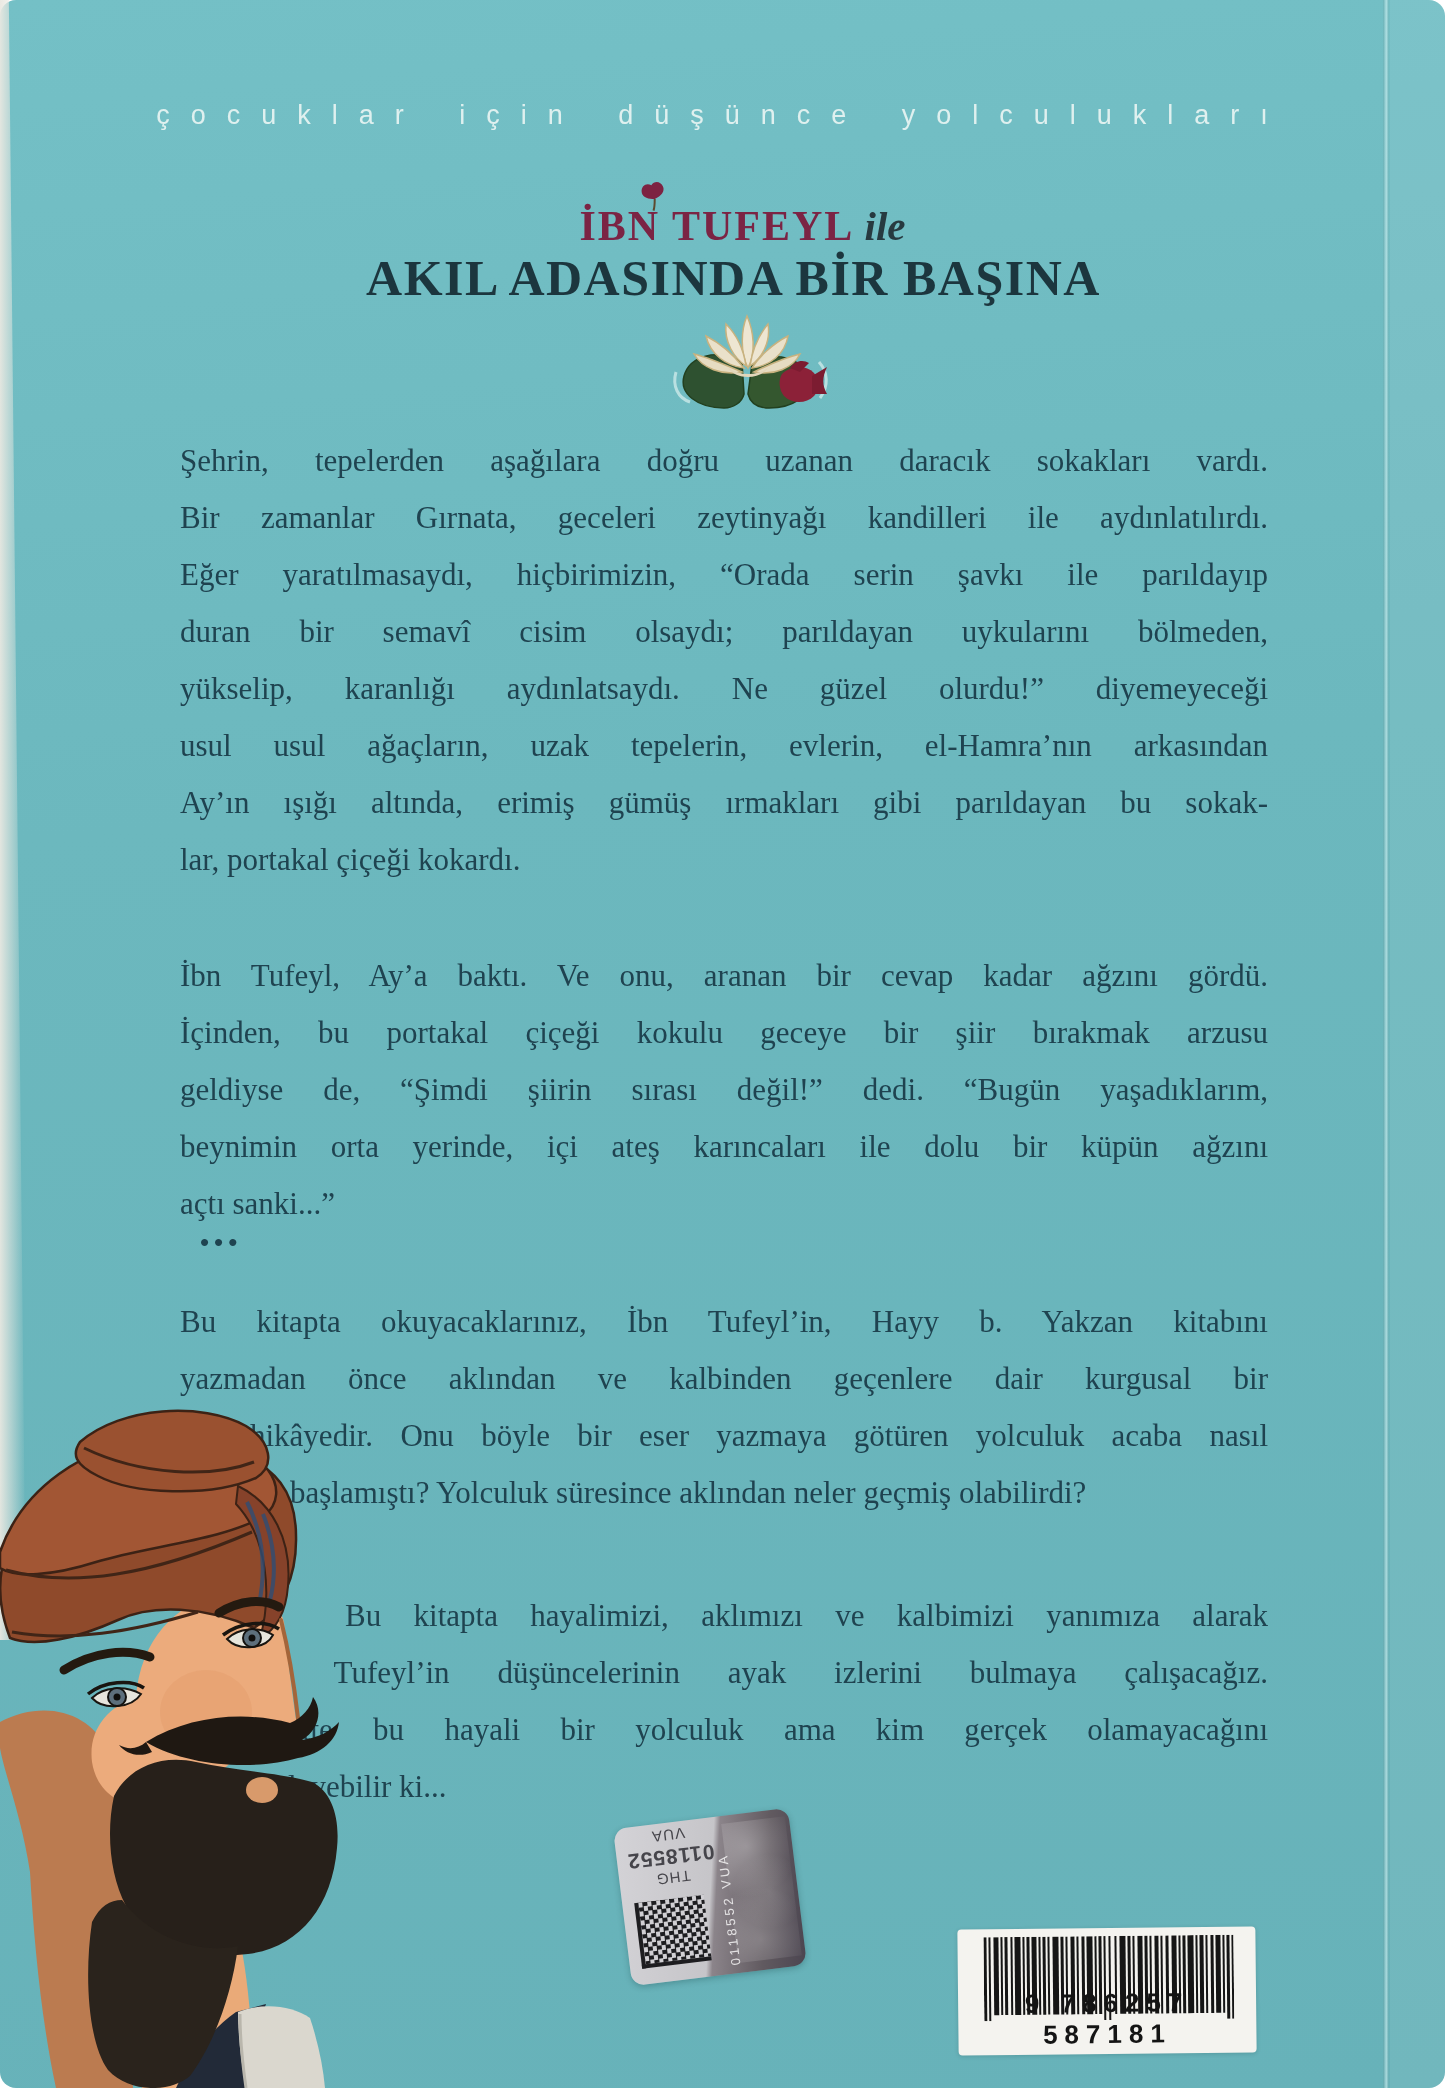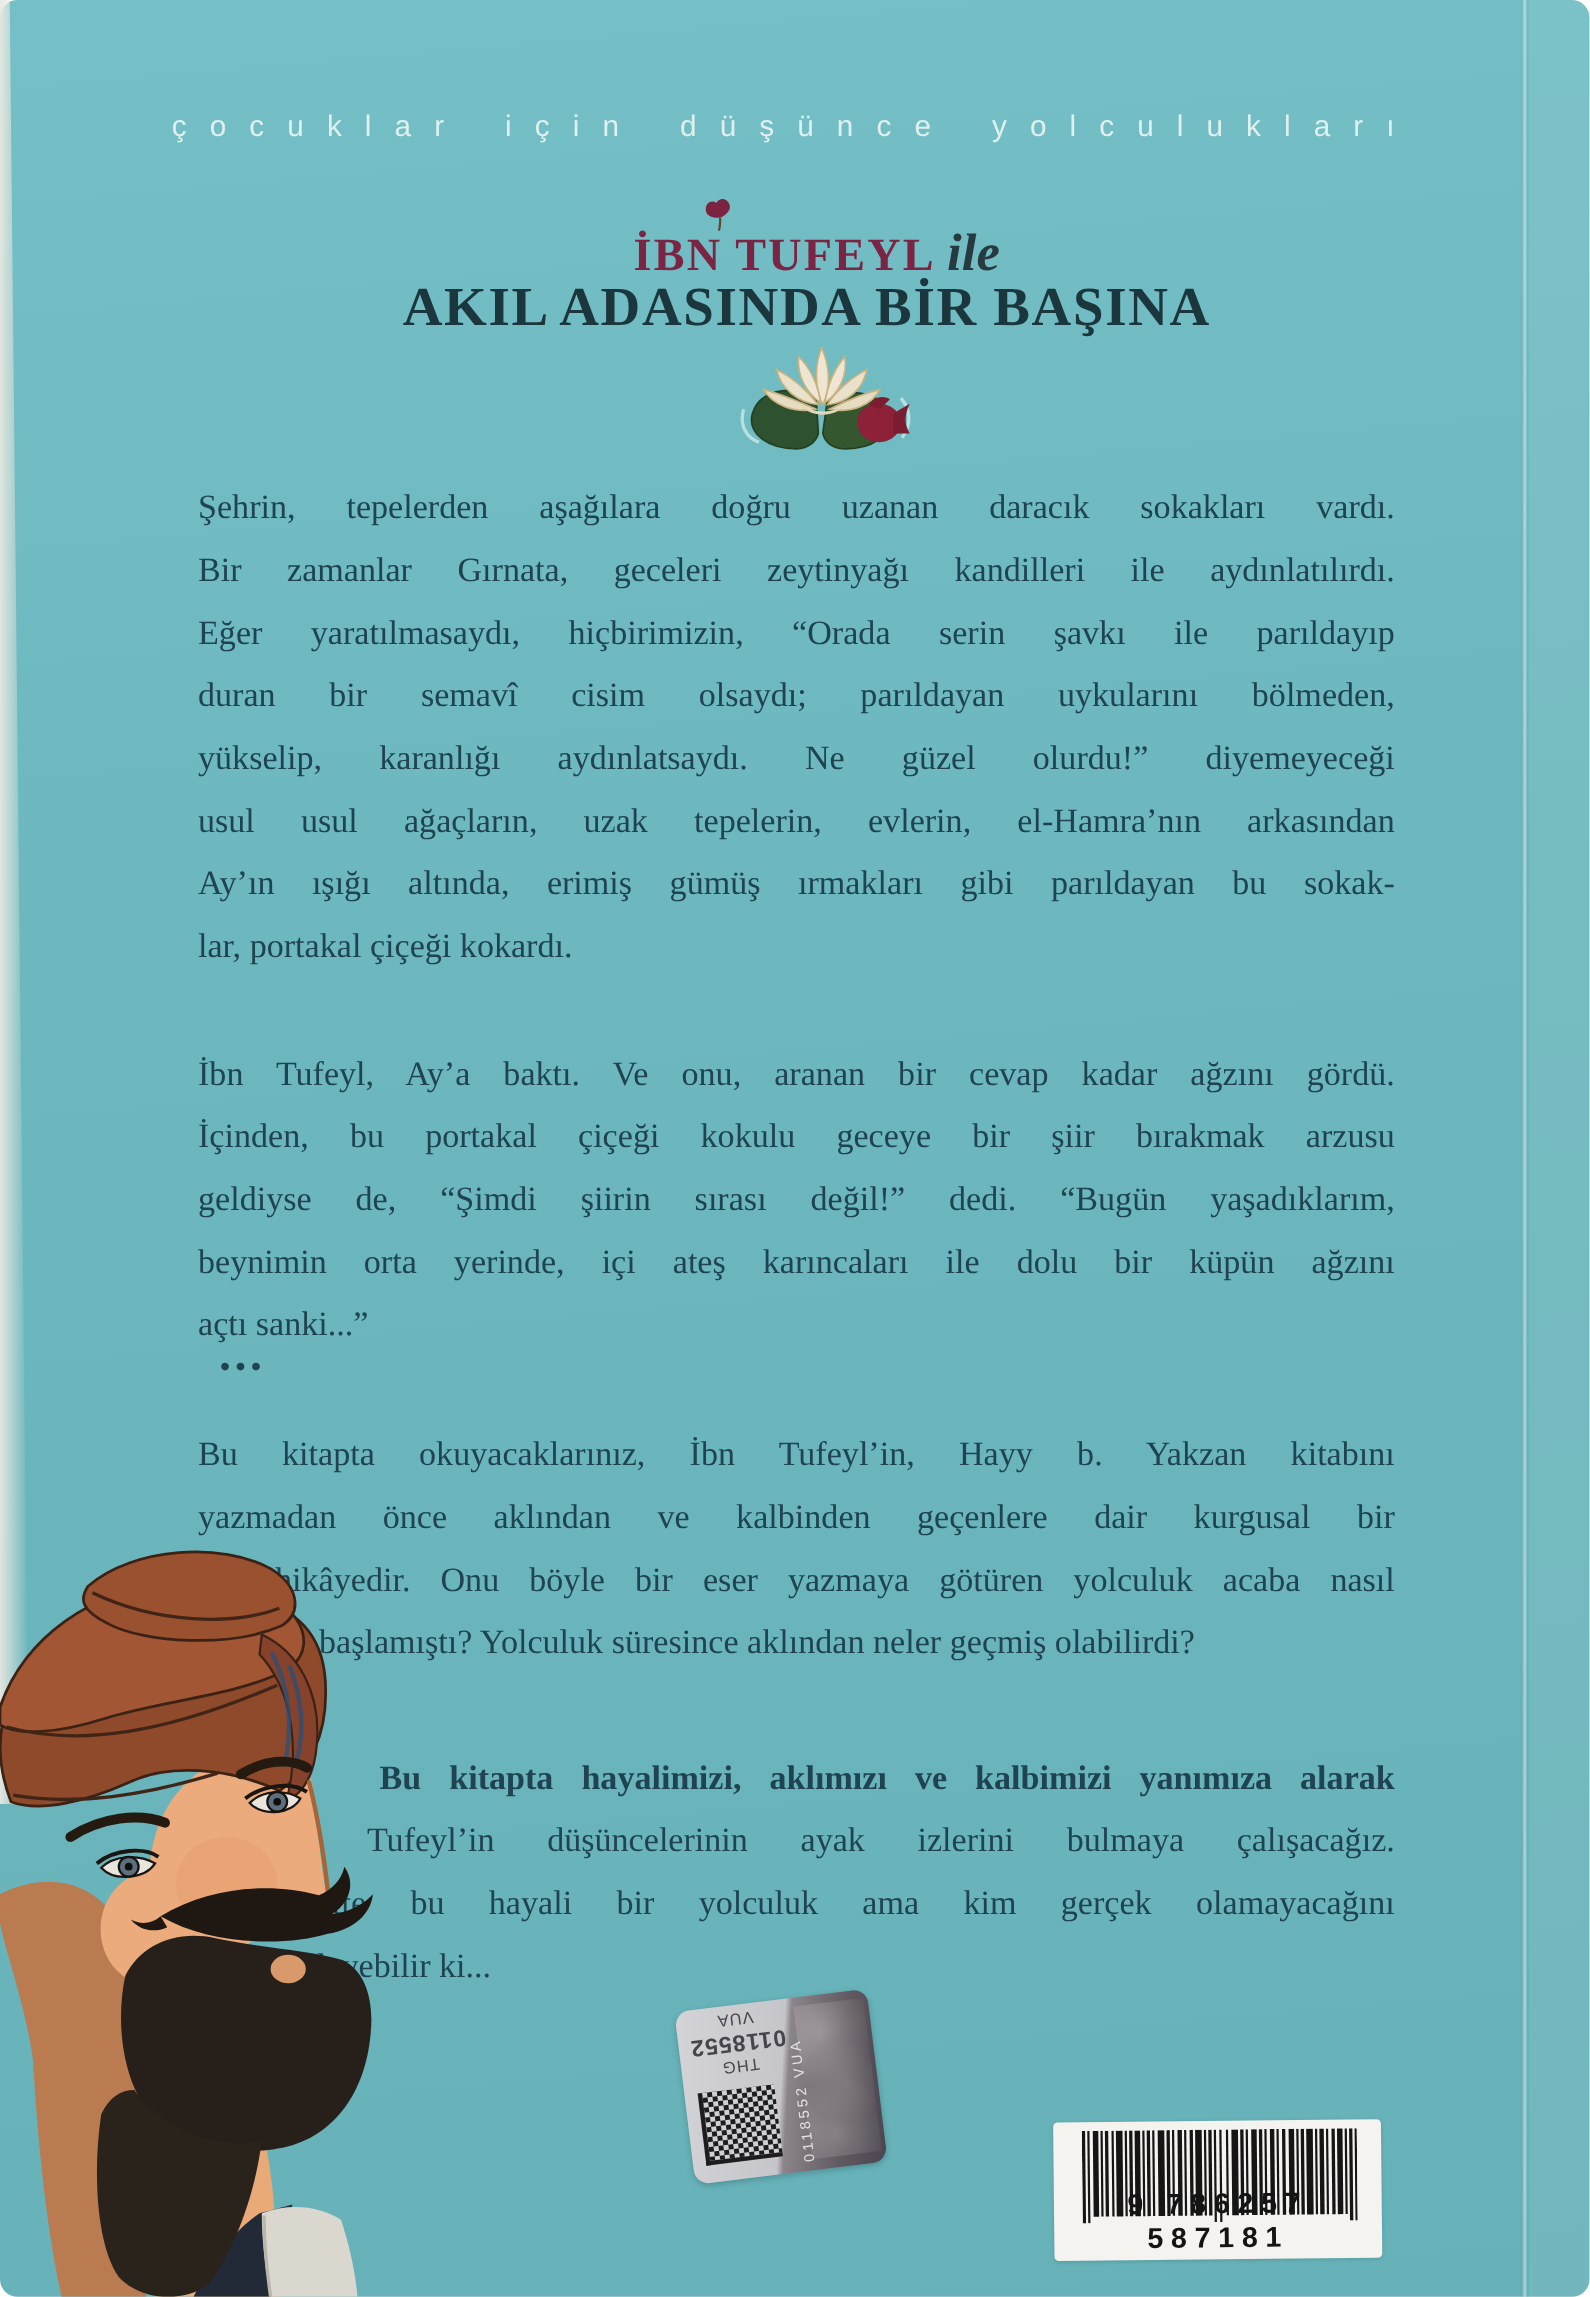--- a/index.html
+++ b/index.html
@@ -10,33 +10,33 @@
   .spine-crease{position:absolute;left:1383px;top:0;height:100%;width:6px;
     background:linear-gradient(to right,rgba(0,50,50,.10),rgba(225,250,250,.55) 55%,rgba(0,50,50,.08));}
   .left-edge{position:absolute;left:0;top:0;width:26px;height:1640px;
     background:linear-gradient(to right,rgba(233,232,225,.95),rgba(233,232,225,0));
     clip-path:polygon(0 0,34% 0,100% 100%,0 100%);}
   .series-header{position:absolute;top:100px;left:0;width:100%;text-align:center;
     font-family:"Liberation Sans",sans-serif;font-size:27px;font-weight:400;
     color:#e9f5f3;letter-spacing:21px;word-spacing:6px;opacity:.92;}
   .title1{position:absolute;top:202px;left:0;width:100%;text-align:center;transform:translateX(20px);
     font-size:42px;color:#7b2444;font-weight:700;letter-spacing:2px;}
-  .title1 .connector{font-style:italic;font-weight:600;color:#273a40;letter-spacing:0;font-size:48px;}
+  .title1 .connector{font-style:italic;font-weight:600;color:#273a40;letter-spacing:0;font-size:41px;}
   .tulip{position:absolute;left:calc(50% - 102px);top:-28px;}
   .title2{position:absolute;top:249px;left:11px;width:100%;text-align:center;
     font-size:50px;color:#1c363e;font-weight:600;letter-spacing:1.5px;}
   .lotus{position:absolute;top:310px;left:calc(50% - 72px);transform:translateX(13px);}
   .para{position:absolute;left:180px;width:1088px;font-size:31px;line-height:57px;color:#1f4350;}
   .p1{top:432px;}.p2{top:947px;}.p3{top:1293px;}
   .p4{top:1587px;left:245px;width:1023px;}
   .ln{white-space:nowrap;}
   .ln.j{text-align:justify;text-align-last:justify;white-space:normal;}
   .ln.ind1{padding-left:70px;}
   .ln.ind2{padding-left:110px;}
-  .ln.ind3{padding-left:100px;font-weight:bold;}
+  .ln.ind3{padding-left:100px;}
   .dots{position:absolute;left:200px;top:1228px;font-size:26px;font-weight:700;
     letter-spacing:5px;color:#1f4350;}
   .portrait{position:absolute;left:0;top:1400px;}
   .sticker{position:absolute;left:622px;top:1818px;width:176px;height:158px;
     transform:rotate(-7deg);border-radius:13px;overflow:hidden;
     background:linear-gradient(100deg,#d4d3d7 0%,#c6c5c9 50%,#8b848a 53%,#615a60 78%,#4b4550 100%);
     box-shadow:0 2px 6px rgba(0,40,40,.25);}
   .stk-left{position:absolute;left:6px;top:4px;width:96px;text-align:center;
     font-family:"Liberation Sans",sans-serif;color:#46454b;}
   .r180{transform:rotate(180deg);}

